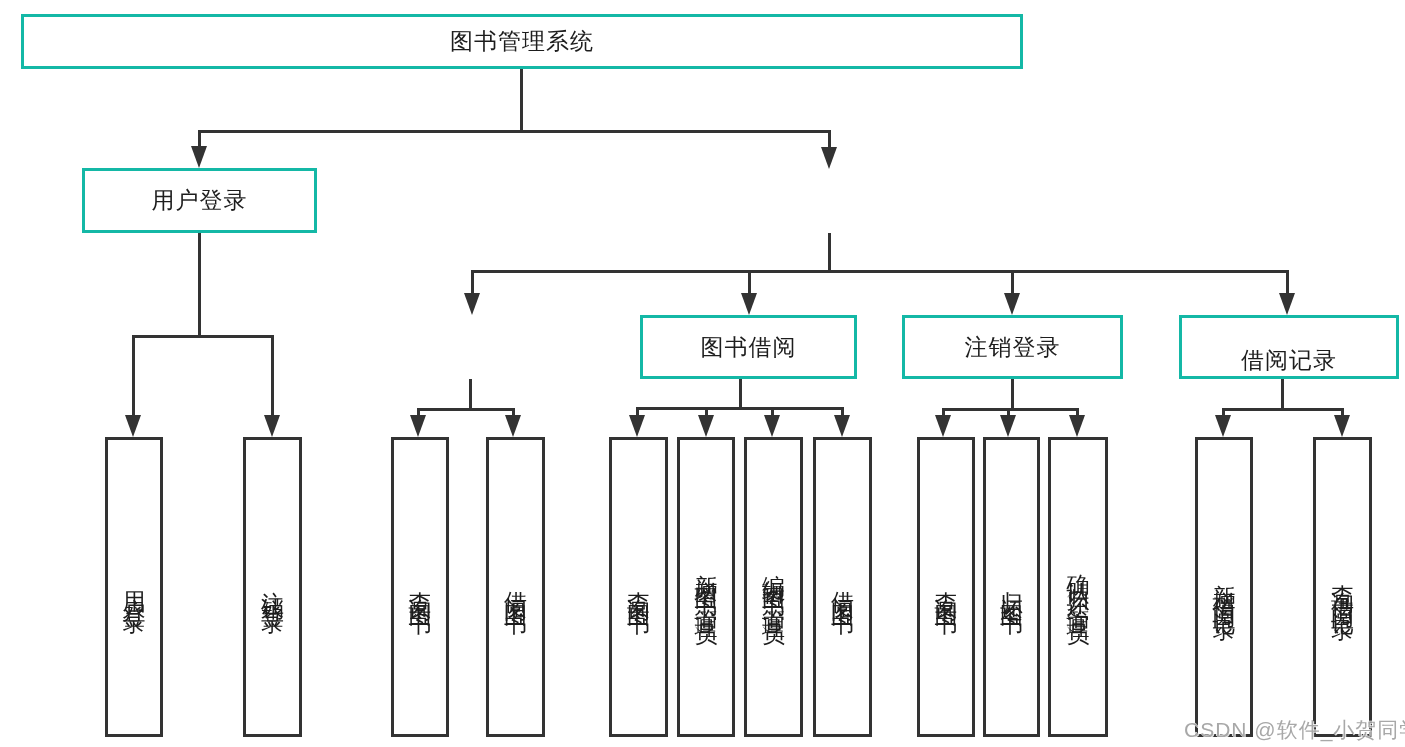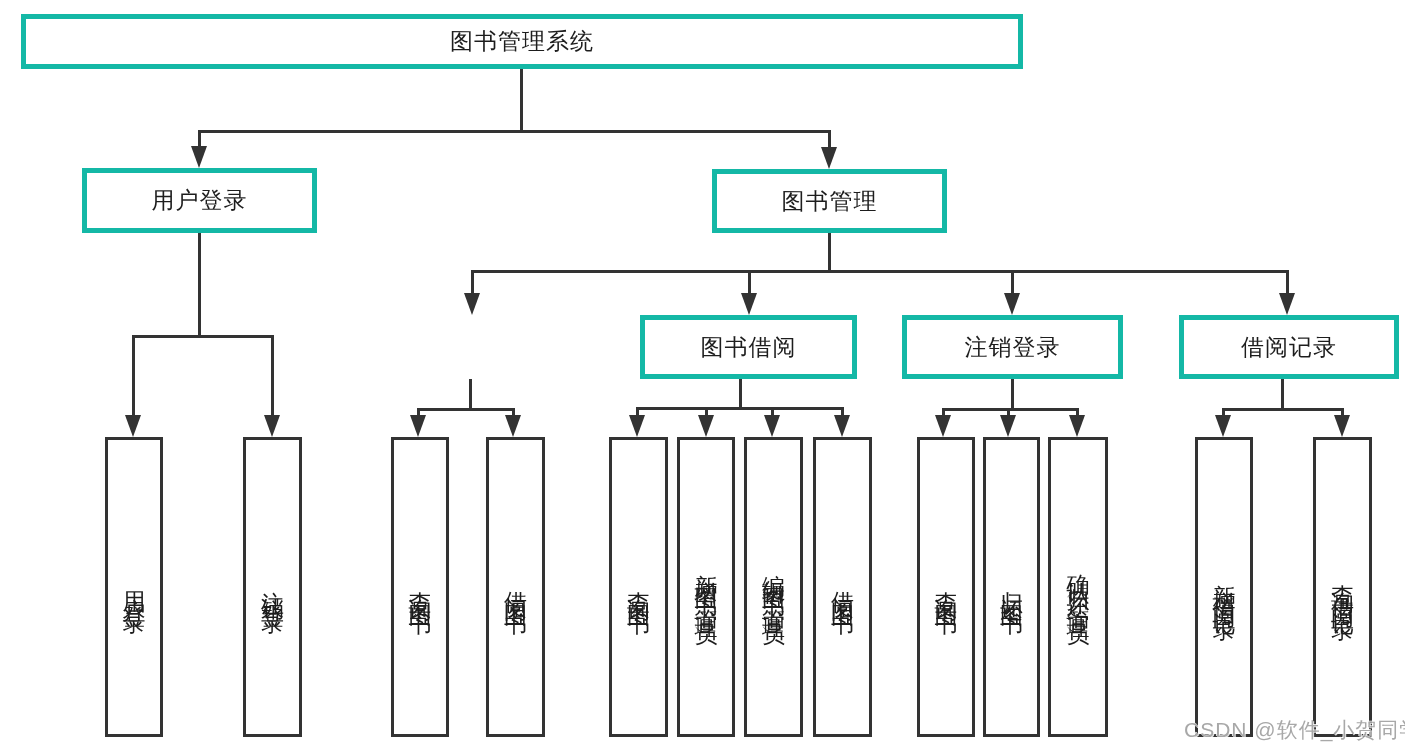--- a/index.html
+++ b/index.html
@@ -11,21 +11,21 @@
   #canvas {
     position: relative;
     width: 1405px;
     height: 747px;
     background: #ffffff;
     overflow: hidden;
   }
   .box {
     position: absolute;
     box-sizing: border-box;
-    border: 5px solid #14b8a6;
+    border: 3px solid #14b8a6;
     background: #ffffff;
     display: flex;
     align-items: center;
     justify-content: center;
     color: #1d1d1d;
     font-size: 23px;
     letter-spacing: 1px;
     white-space: nowrap;
   }
   .vbox {
@@ -87,23 +87,20 @@
 
   <div class="vline" style="left:520px; top:69px; height:63px;"></div>
   <div class="hline" style="left:198px; top:130px; width:633px;"></div>
   <div class="vline" style="left:198px; top:130px; height:20px;"></div>
   <div class="ah" style="left:191px; top:146px;"></div>
   <div class="vline" style="left:828px; top:130px; height:20px;"></div>
   <div class="ah" style="left:821px; top:147px;"></div>
 
   <div class="box" style="left:82px; top:168px; width:235px; height:65px;">
     <span>用户登录</span>
-  </div>
-  <div class="box" style="left:712px; top:169px; width:235px; height:64px;">
-    <span>图书管理</span>
   </div>
 
   <div class="vline" style="left:198px; top:233px; height:104px;"></div>
   <div class="hline" style="left:132px; top:335px; width:141px;"></div>
   <div class="vline" style="left:132px; top:335px; height:82px;"></div>
   <div class="ah" style="left:125px; top:415px;"></div>
   <div class="vline" style="left:271px; top:335px; height:82px;"></div>
   <div class="ah" style="left:264px; top:415px;"></div>
 
   <div class="vline" style="left:828px; top:233px; height:39px;"></div>
@@ -116,21 +113,21 @@
   <div class="ah" style="left:1004px; top:293px;"></div>
   <div class="vline" style="left:1286px; top:270px; height:25px;"></div>
   <div class="ah" style="left:1279px; top:293px;"></div>
 
   <div class="box" style="left:640px; top:315px; width:217px; height:64px;">
     <span>图书借阅</span>
   </div>
   <div class="box" style="left:902px; top:315px; width:221px; height:64px;">
     <span>注销登录</span>
   </div>
-  <div class="box" style="left:1179px; top:315px; width:220px; height:64px;">
+  <div class="box" style="left:1179px; top:315px; width:220px; height:64px;align-items:flex-end;">
     <span>借阅记录</span>
   </div>
 
   <div class="vline" style="left:469px; top:379px; height:31px;"></div>
   <div class="hline" style="left:417px; top:408px; width:97px;"></div>
   <div class="vline" style="left:417px; top:408px; height:10px;"></div>
   <div class="ah" style="left:410px; top:415px;"></div>
   <div class="vline" style="left:512px; top:408px; height:10px;"></div>
   <div class="ah" style="left:505px; top:415px;"></div>
 

